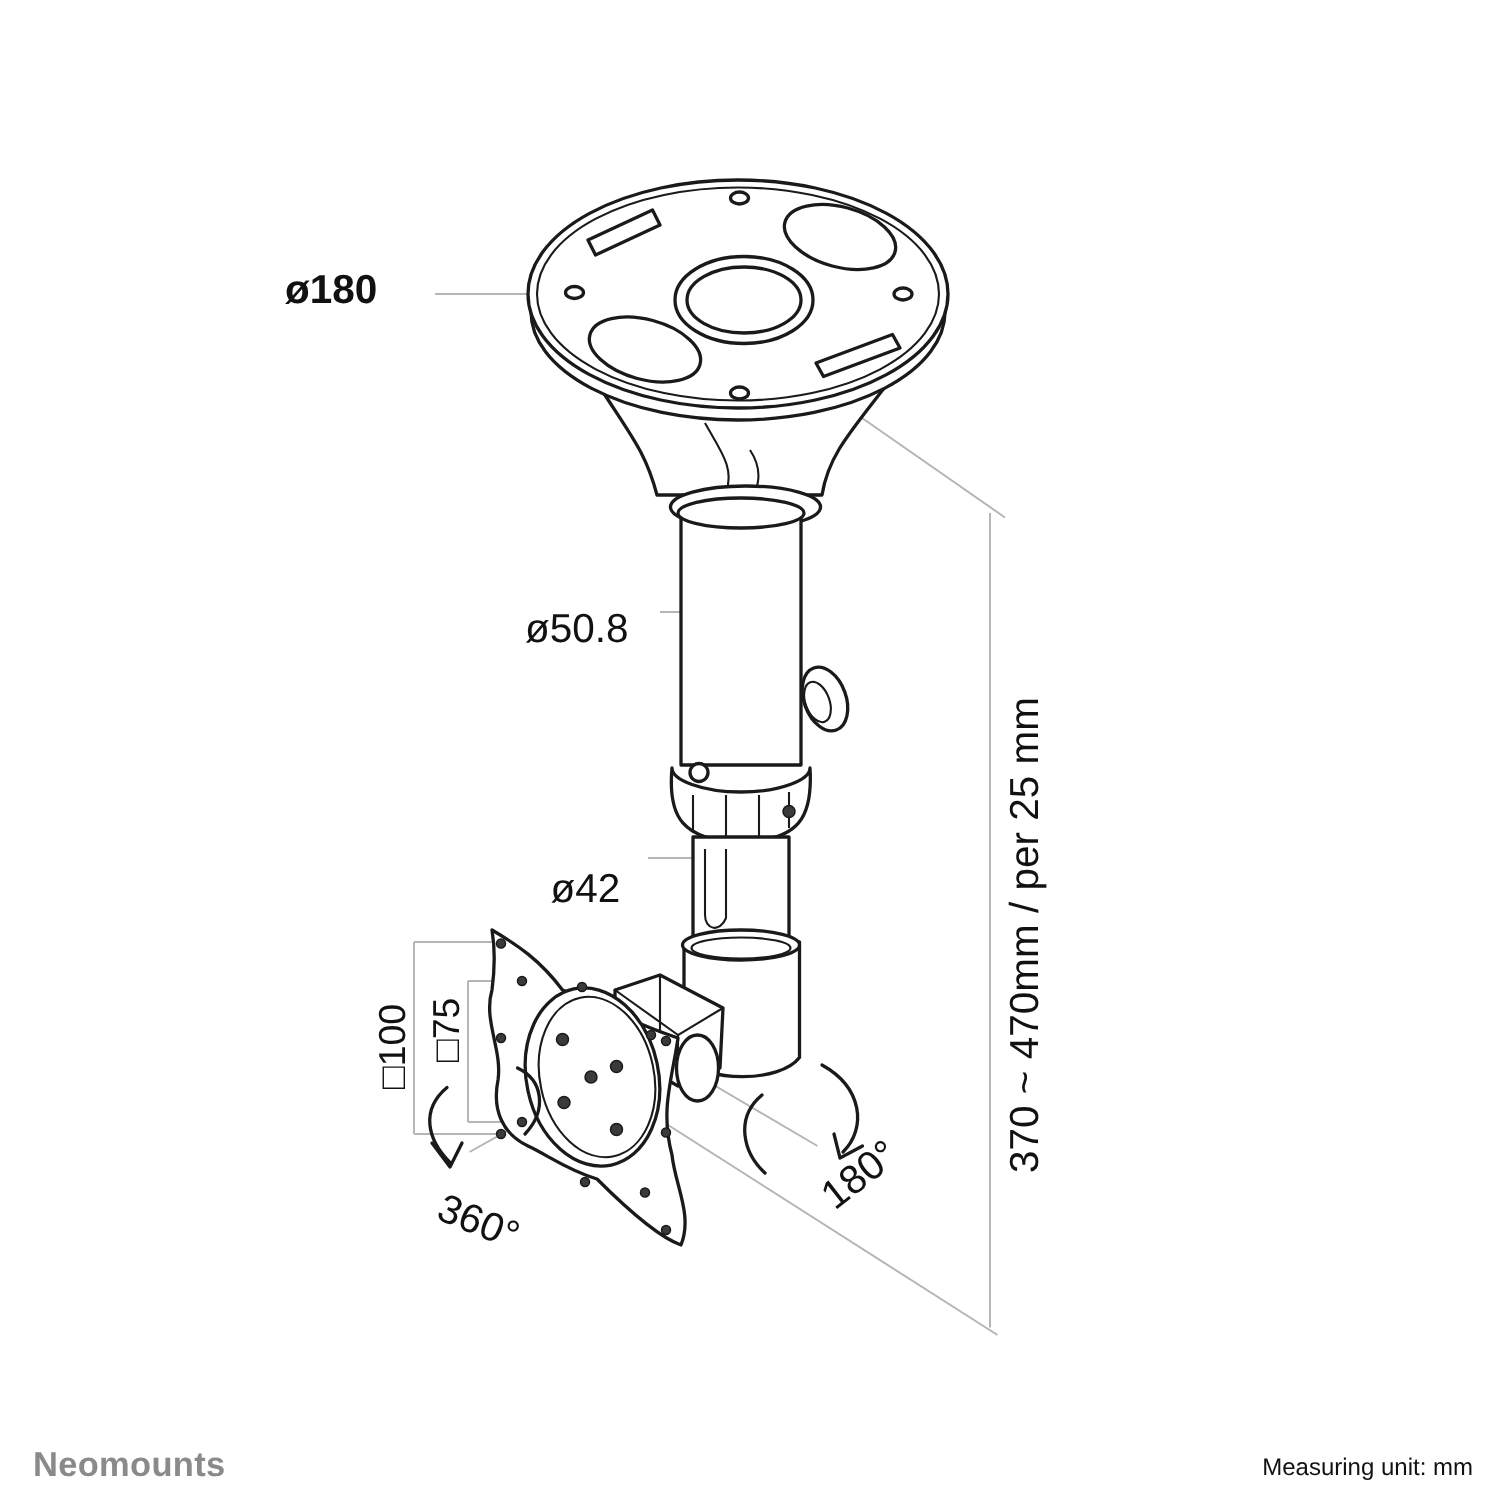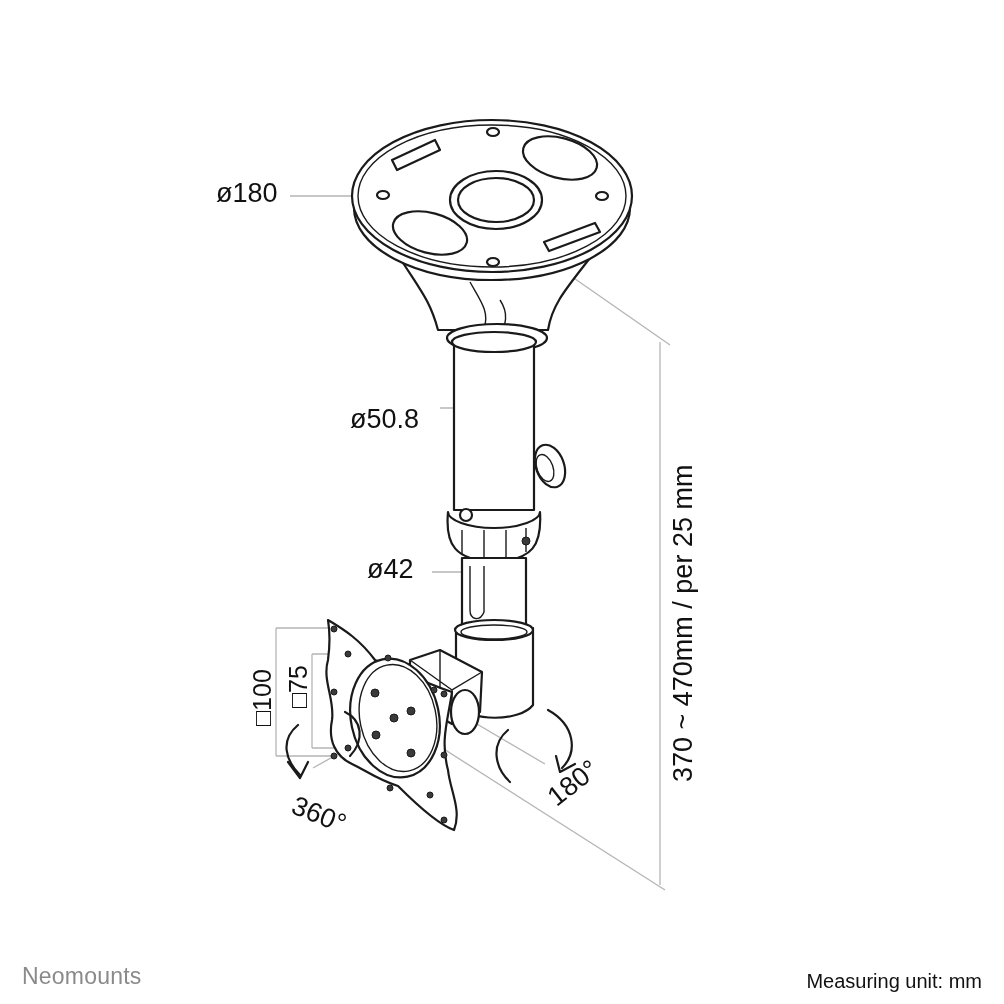--- a/index.html
+++ b/index.html
@@ -5,22 +5,22 @@
   html, body { margin:0; padding:0; background:#ffffff; }
   body { width:1004px; height:1004px; position:relative; overflow:hidden; font-family:"Liberation Sans", sans-serif; }
   #drawing { position:absolute; left:0; top:0; width:1004px; height:1004px; }
   .ln { fill:none; stroke:#1a1a1a; stroke-width:2.2; stroke-linejoin:round; stroke-linecap:round; }
   .ln-thin { fill:none; stroke:#1a1a1a; stroke-width:1.4; }
   .fill-w { fill:#ffffff; stroke:#1a1a1a; stroke-width:2.2; stroke-linejoin:round; }
   .dim { fill:none; stroke:#b5b5b5; stroke-width:1.3; }
   .hole { fill:#3a3a3a; stroke:#1a1a1a; stroke-width:1; }
   .lbl { position:absolute; color:#111; font-size:27px; white-space:nowrap; line-height:1; }
   .lbl-rot { transform-origin:left top; }
-  .brand { position:absolute; left:22px; top:963px; font-size:23px; color:#8a8a8a; font-weight:normal; letter-spacing:0.2px; }
-  .unit { position:absolute; right:22px; top:970px; font-size:20px; color:#111; }
+  .brand { position:absolute; left:22px; top:963px; font-size:23px; color:#8a8a8a; font-weight:bold; letter-spacing:0.2px; }
+  .unit { position:absolute; right:22px; top:970px; font-size:16px; color:#111; }
 </style>
 </head>
 <body>
 
 <svg id="drawing" viewBox="0 0 1004 1004" xmlns="http://www.w3.org/2000/svg">
 
   <g>
     <line class="dim" x1="290" y1="196" x2="362" y2="196"></line>
     <line class="dim" x1="440" y1="408" x2="532" y2="408"></line>
     <line class="dim" x1="432" y1="572" x2="524" y2="572"></line>
@@ -119,23 +119,23 @@
     <circle class="hole" cx="411" cy="753" r="4"></circle>
   </g>
 
   <g>
     <path class="ln" d="M298,725 C280,740 285,760 300,775"></path>
     <path class="ln" d="M288,762 L300,778 L308,762"></path>
     <path class="ln" d="M345,712 C362,720 365,740 350,756"></path>
   </g>
 </svg>
 
-<div class="lbl" style="left:216px; top:180px;">ø180</div>
+<div class="lbl" style="left:190px; top:180px;font-weight:bold;">ø180</div>
 <div class="lbl" style="left:350px; top:406px;">ø50.8</div>
-<div class="lbl" style="left:367px; top:556px;">ø42</div>
+<div class="lbl" style="left:367px; top:579px;">ø42</div>
 <div class="lbl lbl-rot" style="left:670px; top:782px; transform:rotate(-90deg);">370 ~ 470mm / per 25 mm</div>
 <div class="lbl lbl-rot" style="left:250px; top:726px; transform:rotate(-90deg); font-size:25px;">□100</div>
 <div class="lbl lbl-rot" style="left:286px; top:708px; transform:rotate(-90deg); font-size:25px;">□75</div>
 <div class="lbl" style="left:298px; top:792px; transform:rotate(22deg); transform-origin:left top;">360°</div>
 <div class="lbl" style="left:543px; top:790px; transform:rotate(-38deg); transform-origin:left top;">180°</div>
 
 <div class="brand">Neomounts</div>
 <div class="unit">Measuring unit: mm</div>
 
 </body></html>

